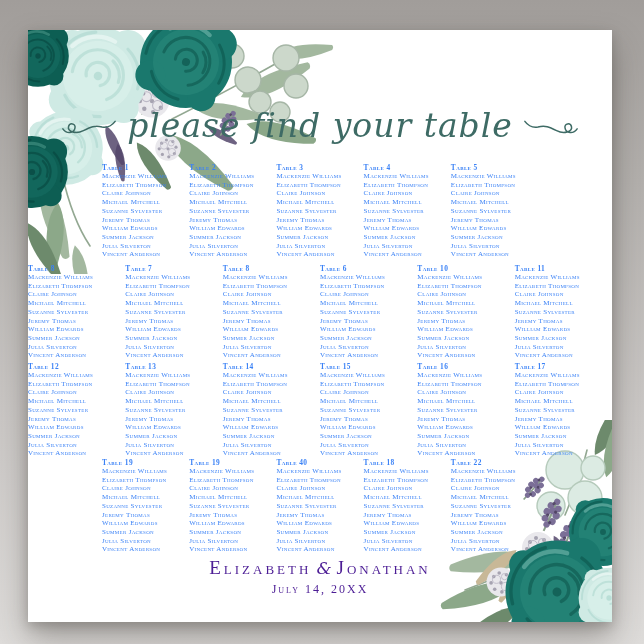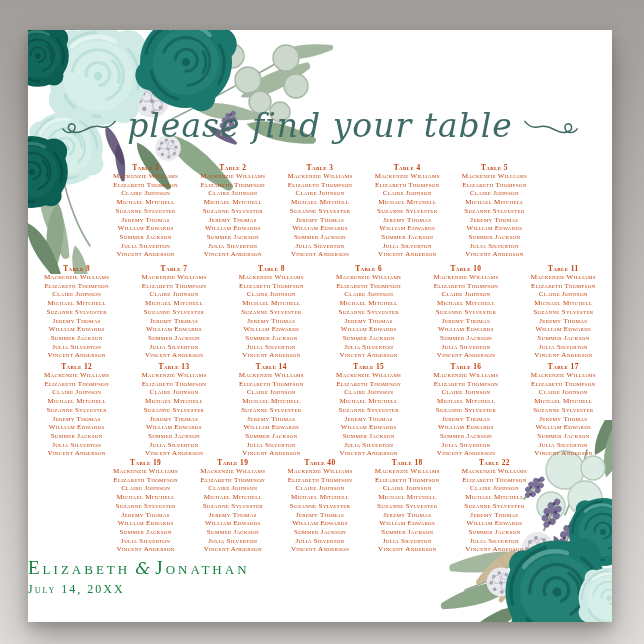--- a/index.html
+++ b/index.html
@@ -14,25 +14,25 @@
     font-size:33px;color:#3e6b65;letter-spacing:1px;white-space:nowrap;}
   .flourish{width:56px;height:26px;flex:0 0 auto;}
   .flourish path{fill:none;stroke:#3e6b65;stroke-width:1.6;stroke-linecap:round;}
   .flourish.right{transform:scaleX(-1);}
   
   .table-row{position:absolute;display:flex;}
   .table-row.cols-5{left:74px;width:436px;}
   .table-row.cols-6{left:0;width:584px;}
   .table-row.row-0{top:133px}.table-row.row-1{top:234px}
   .table-row.row-2{top:332px}.table-row.row-3{top:428px}
-  .table-block{flex:1;text-align:center;color:#c2410c;font-variant:small-caps;}
+  .table-block{flex:1;color:#3b82f6;font-variant:small-caps;}
   .table-header{font-size:7.4px;line-height:9px;font-weight:700;letter-spacing:.4px;}
   .guest{font-size:7px;line-height:8.7px;letter-spacing:.3px;}
   
-  .footer{position:absolute;left:0;right:0;top:527px;color:#15803d;}
+  .footer{position:absolute;left:0;right:0;top:527px;text-align:center;color:#4c1d95;}
   .couple{font-size:19px;letter-spacing:3px;font-variant:small-caps;}
   .couple .amp{font-family:"DejaVu Serif",serif;font-style:italic;font-size:17px;
     letter-spacing:0;margin:0 5px;}
   .date{font-size:12px;letter-spacing:2px;font-variant:small-caps;margin-top:3px;}
   
   .floral{position:absolute;pointer-events:none;}
   .floral.tl{left:-6px;top:-6px;}
   .floral.br{left:407px;top:390px;}
   .rose-teal{--c1:#1a786d;--c2:#2b8b7e;--c3:#0a4f46;--hl:#7fc0b4;}
   .rose-teal-dark{--c1:#0d5e53;--c2:#187065;--c3:#06403a;--hl:#4f9a8d;}

